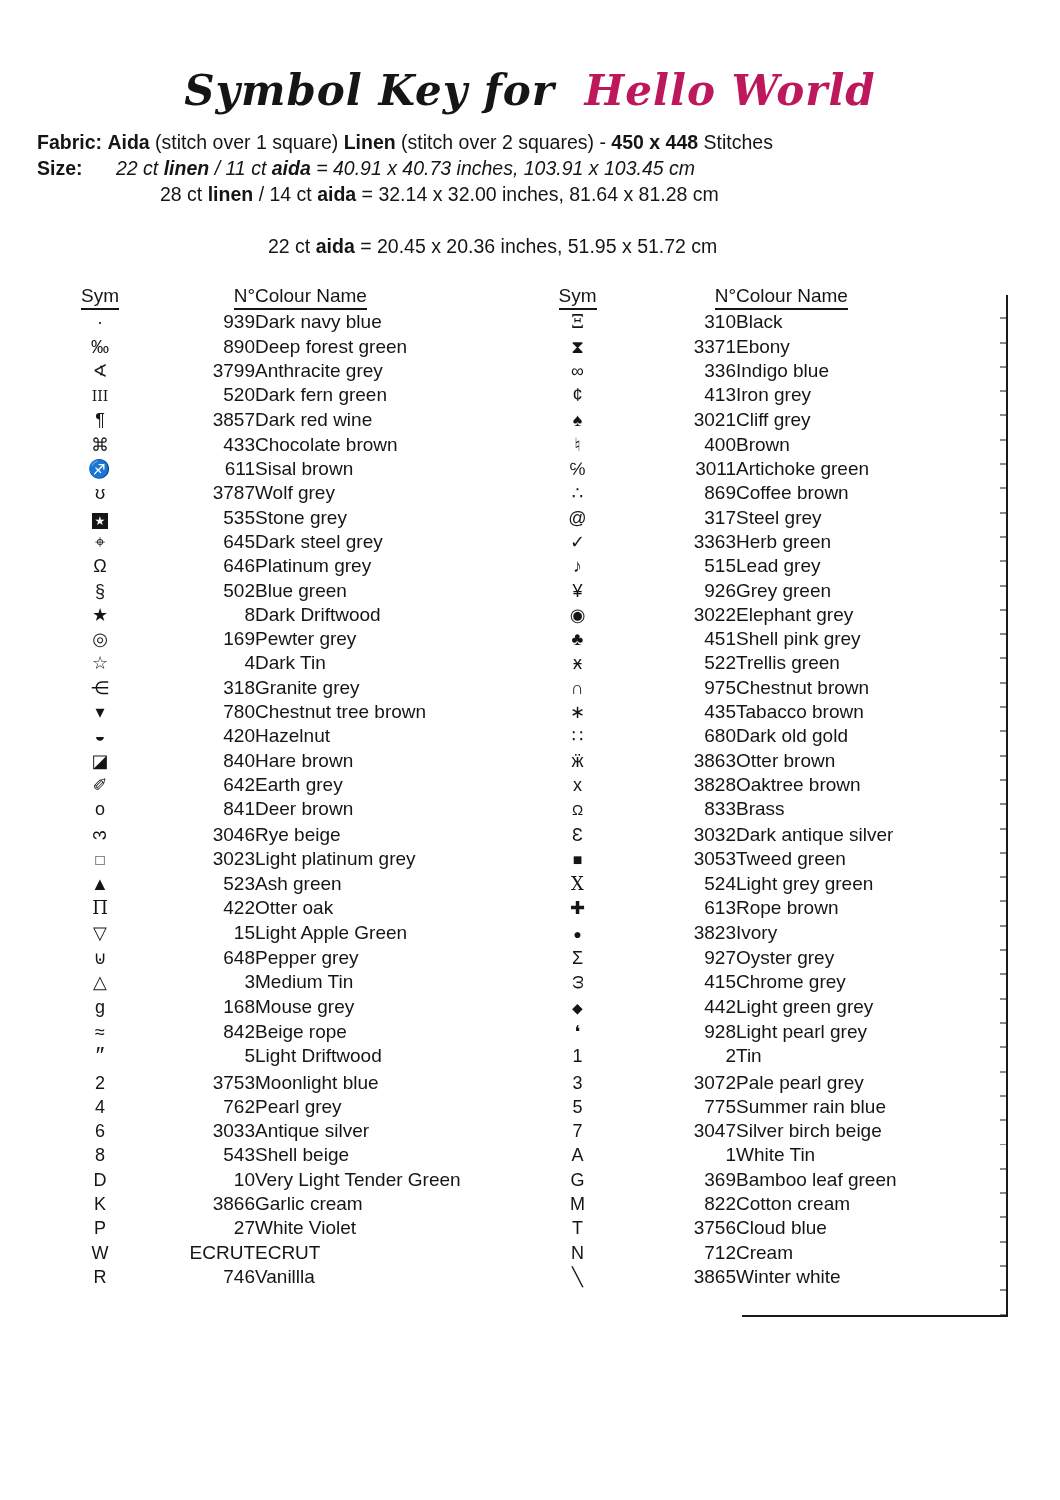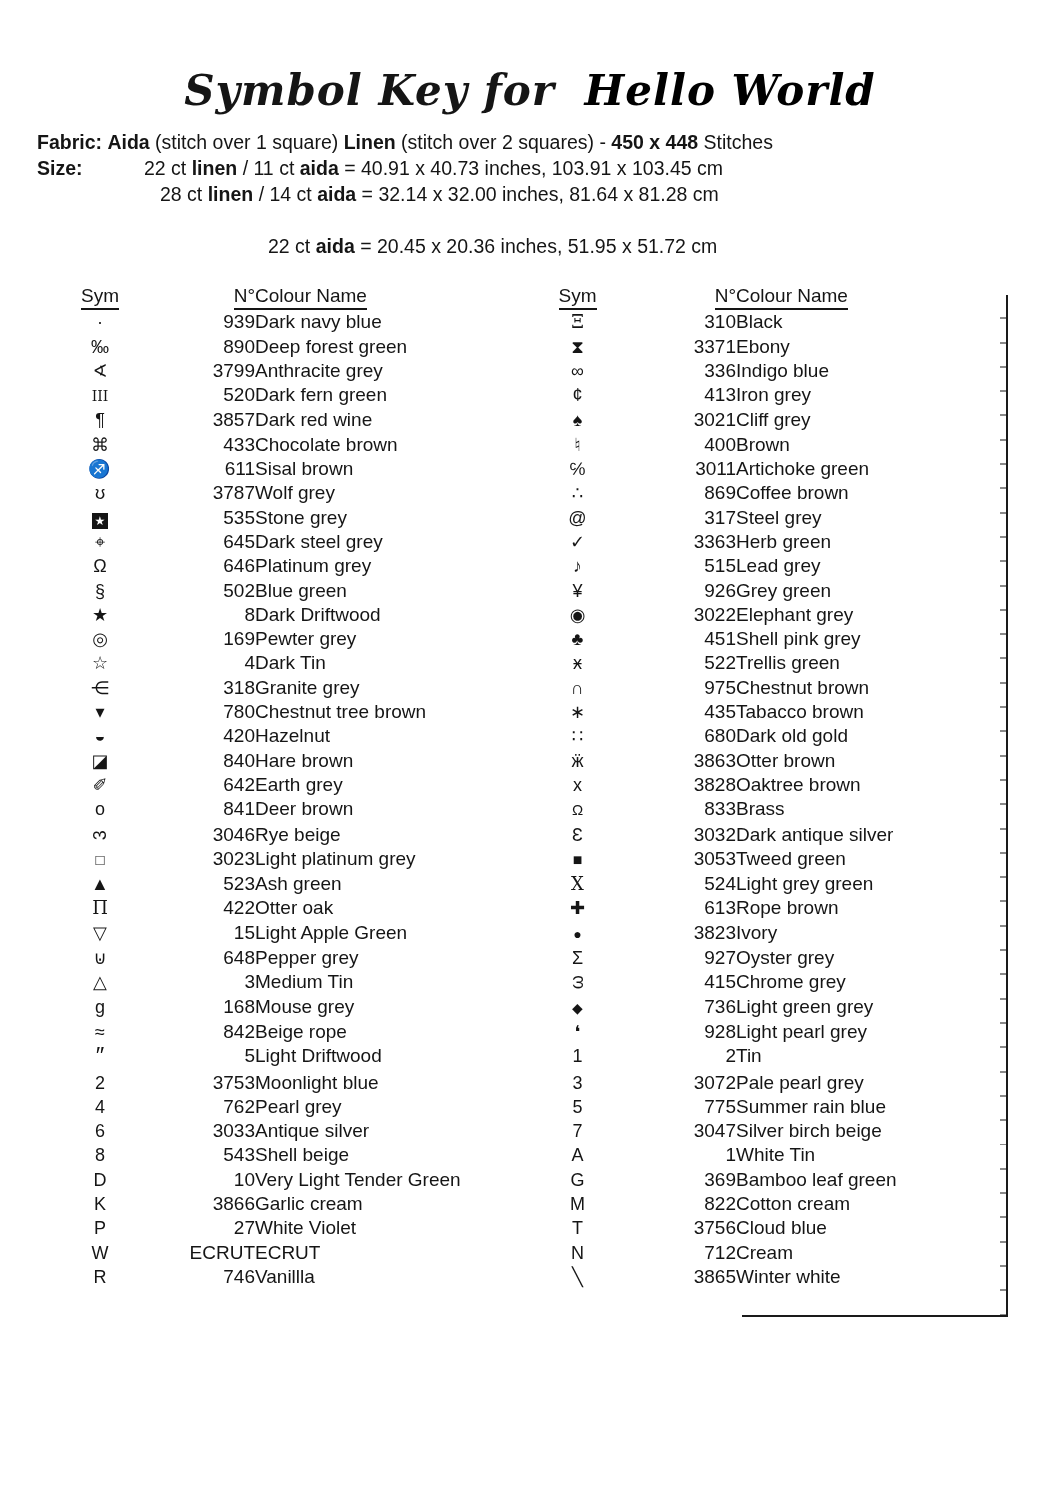--- a/index.html
+++ b/index.html
@@ -10,21 +10,21 @@
   .title{position:absolute;top:66px;left:0;width:100%;text-align:center;
          font-family:"DejaVu Serif",serif;font-style:italic;font-weight:bold;
          font-size:42px;letter-spacing:1px;white-space:nowrap;}
   .title .hl{padding-left:14px;}
 
   
   .meta{position:absolute;font-size:19.5px;line-height:26px;white-space:nowrap;}
   .meta b{font-weight:bold;}
   .fabric-line{left:37px;top:129px;}
   .size-label{left:37px;top:155px;font-weight:bold;}
-  .size-1{left:144px;top:155px;}
+  .size-1{left:116px;top:155px;font-style:italic;}
   .size-2{left:160px;top:181px;}
   .size-3{left:262px;top:207px;}
   .size-4{left:268px;top:233px;}
 
   
   table.key{position:absolute;left:60px;top:284px;border-collapse:collapse;
             table-layout:fixed;width:960px;}
   table.key th,table.key td{padding:0;margin:0;vertical-align:top;
             font-size:19px;line-height:24.3px;overflow:visible;}
   table.key th{height:23px;font-weight:normal;white-space:nowrap;}
@@ -46,21 +46,21 @@
           background:repeating-linear-gradient(to bottom,transparent 0 22.3px,#8a8a8a 22.3px 24.3px);}
   .hline{position:absolute;left:742px;top:1315px;width:266px;height:2px;background:#1a1a1a;}
 </style>
 </head>
 <body>
 
 <div class="page">
 
   <div class="title">
     <span>Symbol Key for</span>
-    <span class="hl" style="color: #000000;">Hello World</span>
+    <span class="hl" style="color: #be185d;">Hello World</span>
   </div>
 
   <div class="meta fabric-line"><b>Fabric:</b><span>  </span><b>Aida</b><span>  (stitch over 1 square)   </span><b>Linen</b><span>  (stitch over 2 squares) -  </span><b>450 x 448</b><span> Stitches</span></div>
   <div class="meta size-label">Size:</div>
   <div class="meta size-1"><span>22 ct </span><b>linen</b><span> / 11 ct </span><b>aida</b><span> = 40.91 x 40.73 inches, 103.91 x 103.45 cm</span></div>
   <div class="meta size-2"><span>28 ct </span><b>linen</b><span> / 14 ct </span><b>aida</b><span> = 32.14 x 32.00 inches, 81.64 x 81.28 cm</span></div>
   <div class="meta size-4"><span>22 ct </span><b>aida</b><span> = 20.45 x 20.36 inches, 51.95 x 51.72 cm</span></div>
 
   <table class="key">
     <colgroup>
@@ -335,21 +335,21 @@
           <td class="c-sym"><span class="glyph" style="transform: rotate(-90deg);">ω</span></td>
           <td class="c-no">415</td>
           <td class="c-name-r">Chrome grey</td>
         </tr>
         <tr>
           <td class="c-sym"><span class="glyph">g</span></td>
           <td class="c-no">168</td>
           <td class="c-name">Mouse grey</td>
           <td></td>
           <td class="c-sym"><span class="glyph" style="font-size: 14px;">◆</span></td>
-          <td class="c-no">736</td>
+          <td class="c-no">442</td>
           <td class="c-name-r">Light green grey</td>
         </tr>
         <tr>
           <td class="c-sym"><span class="glyph">≈</span></td>
           <td class="c-no">842</td>
           <td class="c-name">Beige rope</td>
           <td></td>
           <td class="c-sym"><span class="glyph">❛</span></td>
           <td class="c-no">928</td>
           <td class="c-name-r">Light pearl grey</td>

